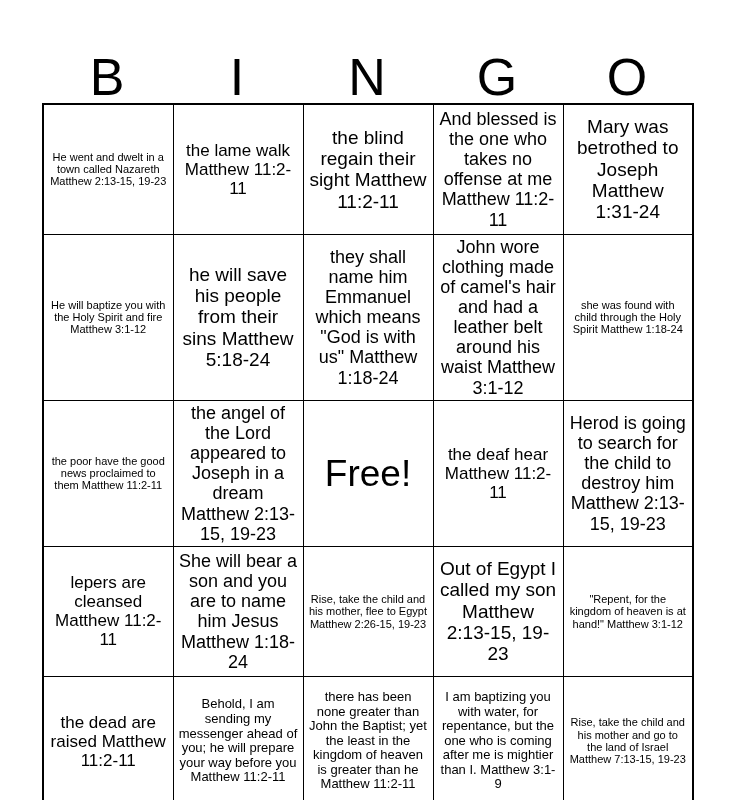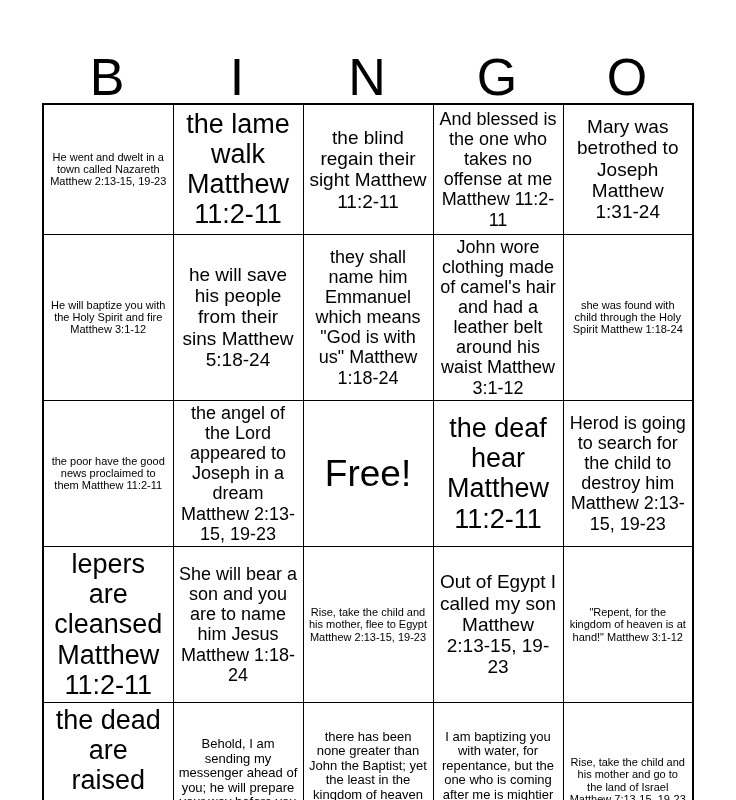--- a/index.html
+++ b/index.html
@@ -46,21 +46,21 @@
     text-align: center;
     vertical-align: middle;
     padding: 2px 5px;
     line-height: 1.12;
     overflow: hidden;
   }
   .fs13 { font-size: 13px; }
   .fs14 { font-size: 18px; }
   .fs15 { font-size: 11px; }
   .fs19 { font-size: 19px; }
-  .fs20 { font-size: 27px; margin-top: 28px; }
+  .fs20 { font-size: 17px; margin-top: 28px; }
   .fs36 { font-size: 37px; line-height: 1; margin-top: 18px; }
 </style>
 </head>
 <body>
 
 <div class="card">
 
   <div class="title-row">
     <div class="title-letter">B</div>
     <div class="title-letter">I</div>
@@ -88,21 +88,21 @@
       <tr>
         <td class="fs15">the poor have the good news proclaimed to them Matthew 11:2-11</td>
         <td class="fs14">the angel of the Lord appeared to Joseph in a dream Matthew 2:13-15, 19-23</td>
         <td class="fs36">Free!</td>
         <td class="fs20">the deaf hear Matthew 11:2-11</td>
         <td class="fs14">Herod is going to search for the child to destroy him Matthew 2:13-15, 19-23</td>
       </tr>
       <tr>
         <td class="fs20">lepers are cleansed Matthew 11:2-11</td>
         <td class="fs14">She will bear a son and you are to name him Jesus Matthew 1:18-24</td>
-        <td class="fs15">Rise, take the child and his mother, flee to Egypt Matthew 2:13-15, 19-23</td>
+        <td class="fs15">Rise, take the child and his mother, flee to Egypt Matthew 2:26-15, 19-23</td>
         <td class="fs19">Out of Egypt I called my son Matthew 2:13-15, 19-23</td>
         <td class="fs15">"Repent, for the kingdom of heaven is at hand!" Matthew 3:1-12</td>
       </tr>
       <tr>
         <td class="fs20">the dead are raised Matthew 11:2-11</td>
         <td class="fs13">Behold, I am sending my messenger ahead of you; he will prepare your way before you Matthew 11:2-11</td>
         <td class="fs13">there has been none greater than John the Baptist; yet the least in the kingdom of heaven is greater than he Matthew 11:2-11</td>
         <td class="fs13">I am baptizing you with water, for repentance, but the one who is coming after me is mightier than I. Matthew 3:1-9</td>
         <td class="fs15">Rise, take the child and his mother and go to the land of Israel Matthew 7:13-15, 19-23</td>
       </tr>

